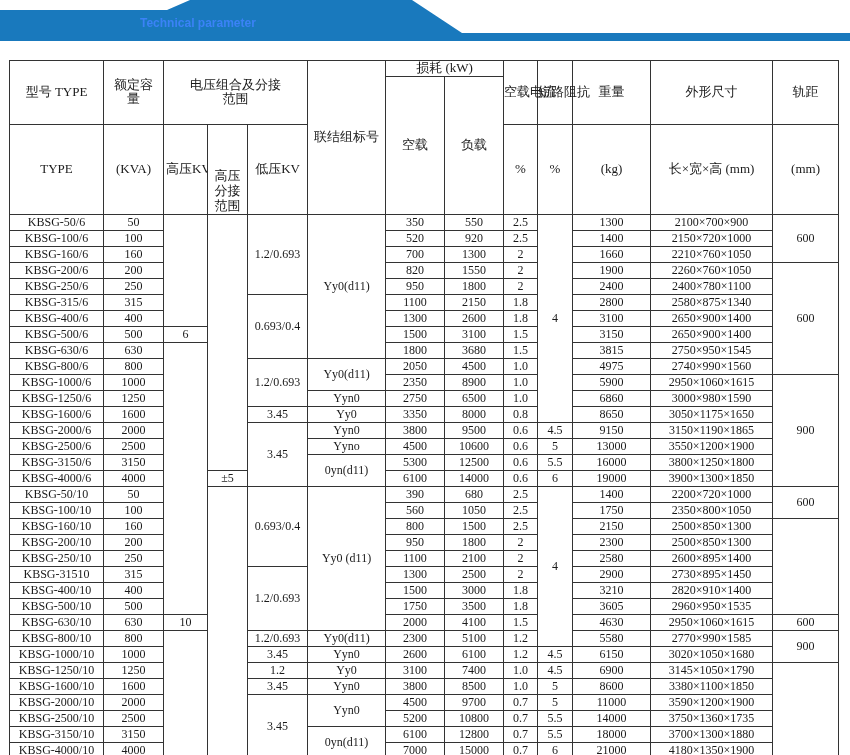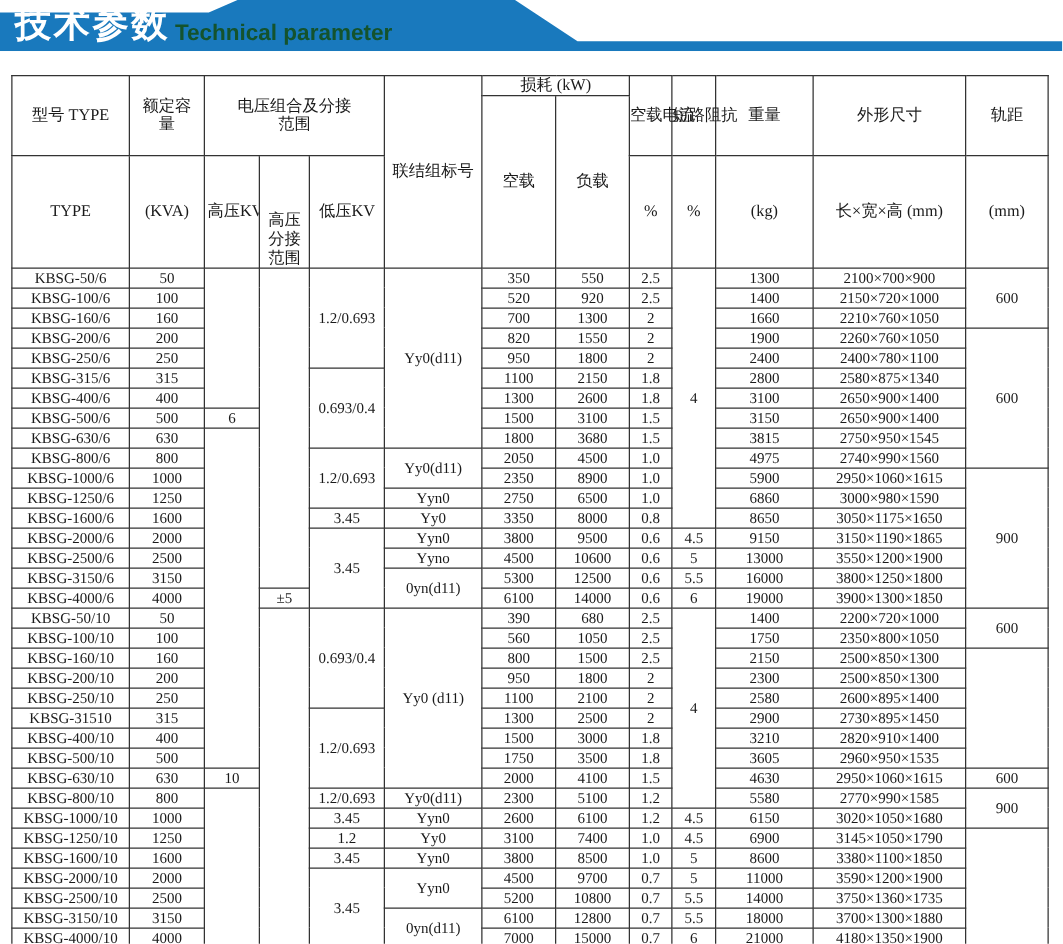--- a/index.html
+++ b/index.html
@@ -7,21 +7,21 @@
        font-family:"Liberation Serif","DejaVu Serif",serif;color:#1a1a1a;}
 
   
   .banner{position:absolute;left:0;top:0;width:850px;height:41px;}
   .banner-shape{position:absolute;left:0;top:0;width:850px;height:41px;
     background:#1979bd;
     clip-path:polygon(0 10px,167px 10px,190px 0,412px 0,462px 33px,850px 33px,850px 41px,0 41px);}
   .banner-title{position:absolute;left:12px;top:3px;height:34px;line-height:34px;
     color:#fff;font-size:29px;font-weight:bold;letter-spacing:2px;
     font-family:"Liberation Sans","DejaVu Sans",sans-serif;}
-  .banner-sub{position:absolute;left:140px;top:16px;color:#14532d;font-size:18px;font-weight:bold;
+  .banner-sub{position:absolute;left:140px;top:16px;color:#3b82f6;font-size:12px;font-weight:bold;
     font-family:"Liberation Sans","DejaVu Sans",sans-serif;}
 
   
   table{position:absolute;left:9px;top:60px;width:829px;border-collapse:collapse;
         table-layout:fixed;border:1px solid #333;border-bottom:2px solid #777;}
   th,td{border:1px solid #333;padding:0;text-align:center;vertical-align:middle;
         font-weight:normal;font-size:12px;line-height:1.15;overflow:hidden;}
   thead th{font-size:13px;}
   tr.hA{height:15px;} tr.hB{height:48px;} tr.hC{height:64px;}
   tbody td{height:15px;line-height:15px;white-space:nowrap;}
@@ -37,21 +37,20 @@
   .w3{display:inline-block;width:44px;}   
   .w7{display:inline-block;width:100px;}  
   .w2{display:inline-block;width:30px;margin-top:44px;}   
   td.c-lvcell,td.c-hvcell,td.c-tapcell{white-space:nowrap;overflow:hidden;}
 </style>
 </head>
 <body>
 
 <div class="banner">
   <div class="banner-shape"></div>
-  <div class="banner-title">技术参数</div>
   <div class="banner-sub">Technical parameter</div>
 </div>
 
 <table>
   <colgroup>
     <col class="c-model">
       <col class="c-kva">
       <col class="c-hv">
       <col class="c-tap">
       <col class="c-lv">

